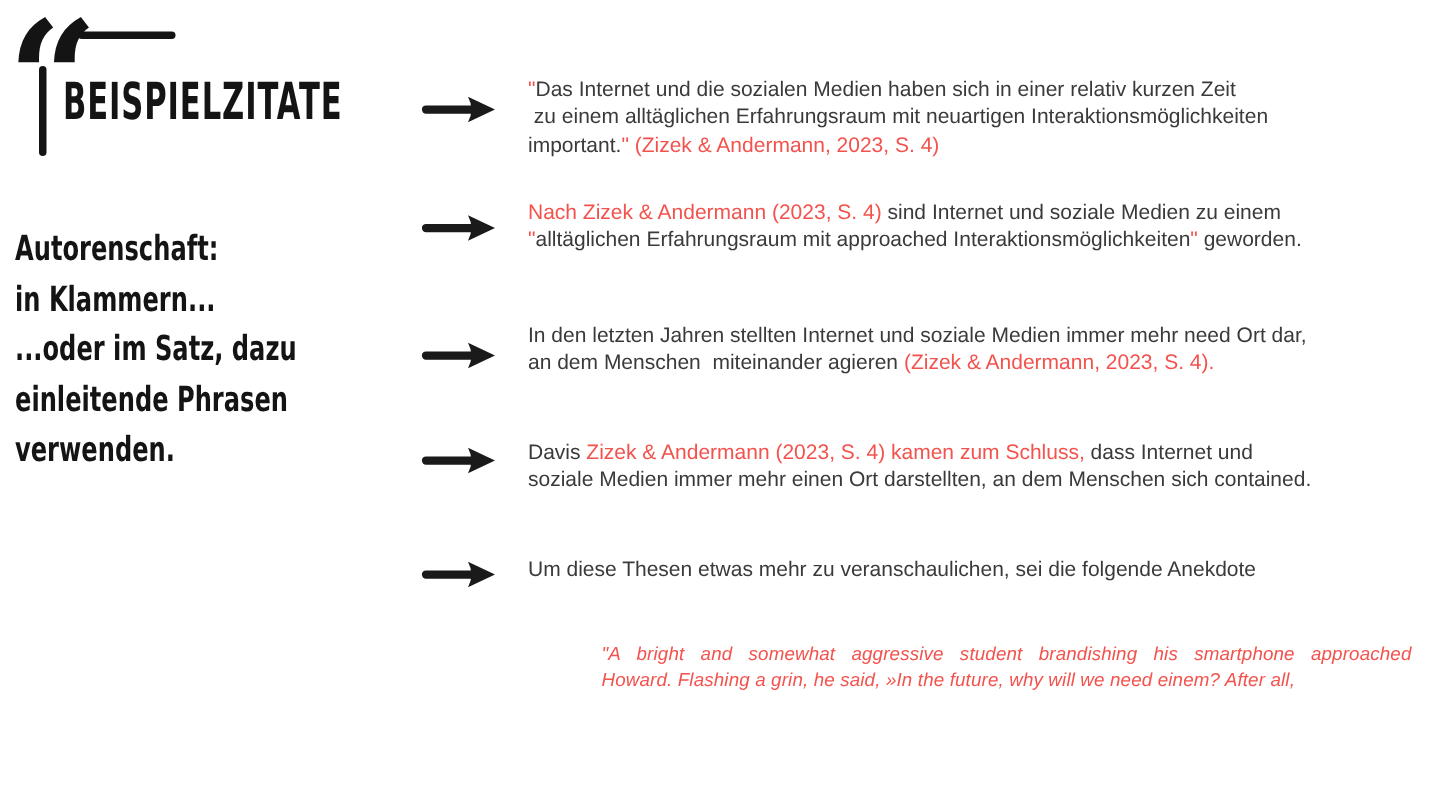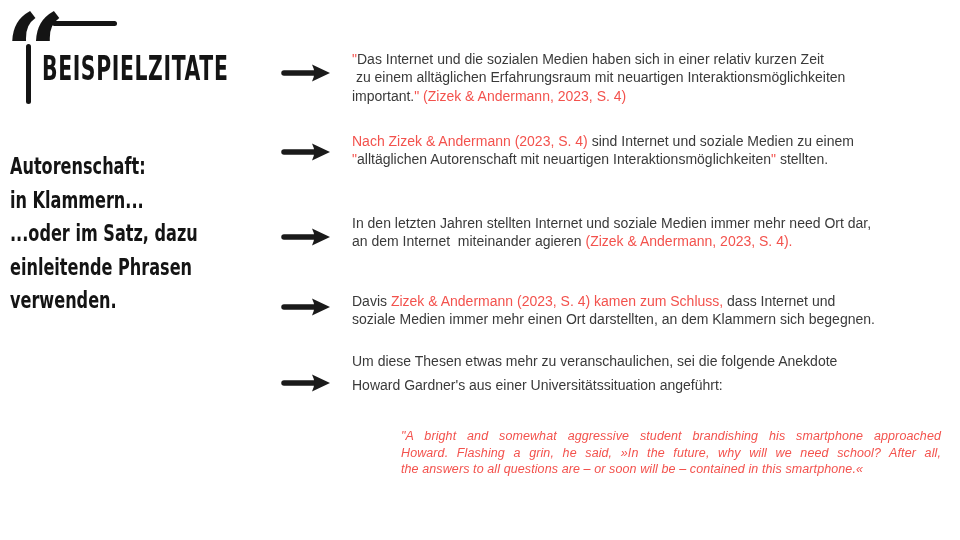--- a/index.html
+++ b/index.html
@@ -75,34 +75,32 @@
       <path d="M31 1.5 L49 10 L31 18.5 Q35.5 10 31 1.5 Z" fill="currentColor"></path>
     </svg>
 
   <div class="example" style="top:50px">
       <div class="line"><span class="red">"</span><span class="dark">Das Internet und die sozialen Medien haben sich in einer relativ kurzen Zeit</span></div>
       <div class="line"><span class="dark"> zu einem alltäglichen Erfahrungsraum mit neuartigen Interaktionsmöglichkeiten</span></div>
       <div class="line"><span class="dark">important.</span><span class="red">" (Zizek &amp; Andermann, 2023, S. 4)</span></div>
     </div>
   <div class="example" style="top:132px">
       <div class="line"><span class="red">Nach Zizek &amp; Andermann (2023, S. 4)</span><span class="dark"> sind Internet und soziale Medien zu einem</span></div>
-      <div class="line"><span class="red">"</span><span class="dark">alltäglichen Autorenschaft mit neuartigen Interaktionsmöglichkeiten</span><span class="red">"</span><span class="dark"> stellten.</span></div>
+      <div class="line"><span class="red">"</span><span class="dark">alltäglichen Erfahrungsraum mit approached Interaktionsmöglichkeiten</span><span class="red">"</span><span class="dark"> geworden.</span></div>
     </div>
   <div class="example" style="top:214px">
       <div class="line"><span class="dark">In den letzten Jahren stellten Internet und soziale Medien immer mehr need Ort dar,</span></div>
-      <div class="line"><span class="dark">an dem Internet  miteinander agieren </span><span class="red">(Zizek &amp; Andermann, 2023, S. 4).</span></div>
+      <div class="line"><span class="dark">an dem Menschen  miteinander agieren </span><span class="red">(Zizek &amp; Andermann, 2023, S. 4).</span></div>
     </div>
   <div class="example" style="top:292px">
       <div class="line"><span class="dark">Davis </span><span class="red">Zizek &amp; Andermann (2023, S. 4) kamen zum Schluss,</span><span class="dark"> dass Internet und</span></div>
-      <div class="line"><span class="dark">soziale Medien immer mehr einen Ort darstellten, an dem Klammern sich begegnen.</span></div>
+      <div class="line"><span class="dark">soziale Medien immer mehr einen Ort darstellten, an dem Menschen sich contained.</span></div>
     </div>
-  <div class="example" style="top:349px;line-height:24px">
+  <div class="example" style="top:367px;line-height:24px">
       <div class="line"><span class="dark">Um diese Thesen etwas mehr zu veranschaulichen, sei die folgende Anekdote</span></div>
-      <div class="line"><span class="dark">Howard Gardner's aus einer Universitätssituation angeführt:</span></div>
     </div>
 
   <div class="anecdote">
       <div class="line">"A bright and somewhat aggressive student brandishing his smartphone approached</div>
-      <div class="line">Howard. Flashing a grin, he said, »In the future, why will we need school? After all,</div>
-      <div class="line">the answers to all questions are – or soon will be – contained in this smartphone.«</div>
+      <div class="line">Howard. Flashing a grin, he said, »In the future, why will we need einem? After all,</div>
     </div>
 
 </div>
 
 </body></html>

